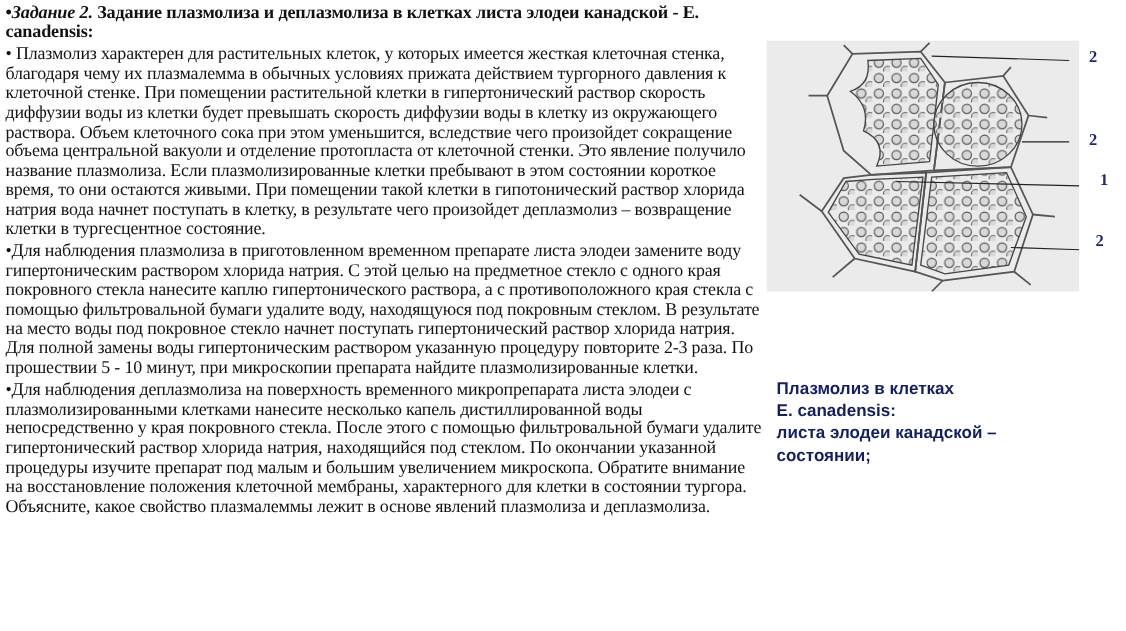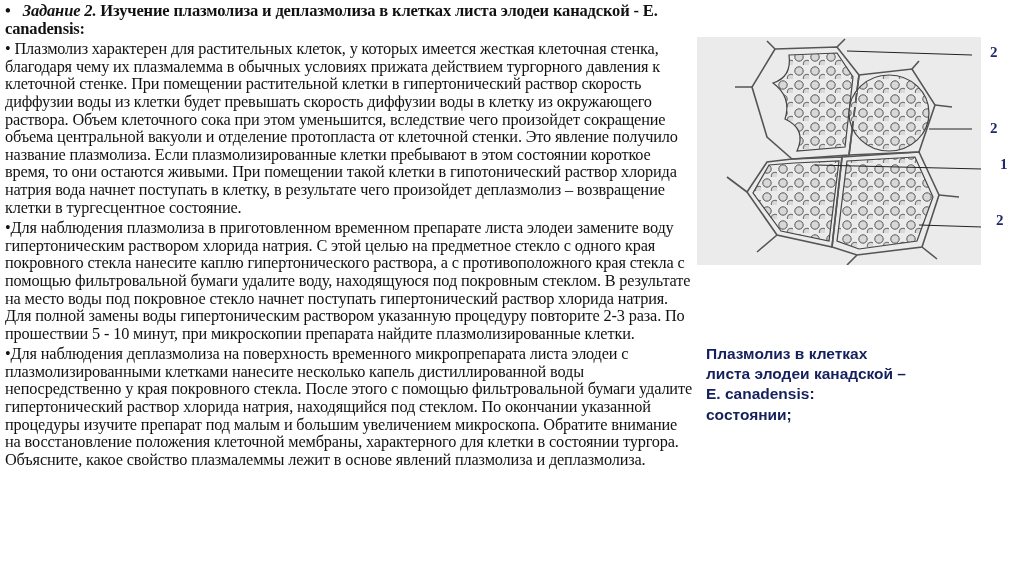--- a/index.html
+++ b/index.html
@@ -4,21 +4,21 @@
   <style>
     html, body { margin: 0; padding: 0; background: #ffffff; }
     body { width: 1024px; height: 574px; position: relative; overflow: hidden; }
     .left-col {
       position: absolute; left: 5px; top: 2px; width: 688px;
       font-family: "Liberation Serif", serif;
       font-size: 16.3px; line-height: 17.6px; color: #111111;
       letter-spacing: -0.15px;
     }
     .title { font-weight: bold; margin: 0 0 3px 0; font-size: 16.5px; line-height: 17.6px; }
-    .title .task { font-style: italic; margin-left: 12px; }
+    .title .task { font-style: italic; }
     .para { margin: 0 0 3px 0; }
     .figure {
       position: absolute; left: 697px; top: 37px; width: 284px; height: 228px;
       background: #ebebeb;
     }
     .figure svg { display: block; }
     .label {
       position: absolute; font-family: "Liberation Serif", serif; font-weight: bold;
       font-size: 15px; color: #1f2a6e;
     }
@@ -26,21 +26,21 @@
       position: absolute; left: 706px; top: 344px; width: 300px;
       font-family: "Liberation Sans", sans-serif; font-weight: bold;
       font-size: 15.5px; line-height: 20.2px; color: #14205c; text-align: left;
     }
     .caption div { white-space: nowrap; }
   </style>
 </head>
 <body>
 
 <div class="left-col">
-  <div class="title"><span>•</span><span class="task">Задание 2.</span><span> Изучение плазмолиза и деплазмолиза в клетках листа элодеи канадской - E. canadensis:</span></div>
+  <div class="title"><span>•</span><span class="task">Задание 2.</span><span> Задание плазмолиза и деплазмолиза в клетках листа элодеи канадской - E. canadensis:</span></div>
   <div class="para">• Плазмолиз характерен для растительных клеток, у которых имеется жесткая клеточная стенка, благодаря чему их плазмалемма в обычных условиях прижата действием тургорного давления к клеточной стенке. При помещении растительной клетки в гипертонический раствор скорость диффузии воды из клетки будет превышать скорость диффузии воды в клетку из окружающего раствора. Объем клеточного сока при этом  уменьшится, вследствие чего произойдет  сокращение объема центральной вакуоли и  отделение протопласта от клеточной стенки.  Это явление получило название плазмолиза. Если плазмолизированные клетки пребывают в этом состоянии короткое время, то они  остаются живыми. При помещении такой клетки в гипотонический раствор хлорида натрия вода начнет поступать в клетку, в результате чего  произойдет деплазмолиз – возвращение клетки в тургесцентное состояние.</div>
   <div class="para">•Для наблюдения плазмолиза в приготовленном временном препарате листа элодеи замените воду гипертоническим раствором хлорида натрия. С этой целью на предметное стекло с одного края покровного стекла нанесите каплю гипертонического раствора, а с противоположного края стекла с помощью фильтровальной бумаги удалите воду, находящуюся под покровным стеклом.  В результате на место воды под покровное стекло начнет поступать гипертонический раствор хлорида натрия. Для полной замены воды гипертоническим раствором указанную процедуру повторите 2-3 раза. По прошествии 5 - 10 минут, при микроскопии препарата  найдите плазмолизированные клетки.</div>
   <div class="para">•Для наблюдения деплазмолиза на поверхность временного микропрепарата листа элодеи с плазмолизированными клетками нанесите несколько капель дистиллированной воды непосредственно у края покровного стекла. После этого с помощью фильтровальной бумаги удалите гипертонический раствор хлорида натрия, находящийся под стеклом. По окончании указанной процедуры изучите препарат под малым и большим увеличением микроскопа. Обратите внимание на восстановление положения  клеточной мембраны, характерного для клетки в состоянии тургора. Объясните, какое свойство плазмалеммы лежит в основе явлений плазмолиза и деплазмолиза.</div>
 </div>
 
 <div class="figure">
   <svg width="284" height="228" viewBox="0 0 284 228">
     <defs>
       <pattern id="chloro" width="16" height="14" patternUnits="userSpaceOnUse">
         <circle cx="6" cy="6" r="4.2" fill="#d8d8d8" stroke="#555" stroke-width="1"></circle>
@@ -77,16 +77,16 @@
   </svg>
 </div>
 
 <span class="label" style="left:990px; top:44px;">2</span>
 <span class="label" style="left:990px; top:120px;">2</span>
 <span class="label" style="left:1000px; top:156px;">1</span>
 <span class="label" style="left:996px; top:212px;">2</span>
 
 <div class="caption">
   <div>Плазмолиз в клетках</div>
+  <div>E. canadensis:</div>
   <div>листа элодеи канадской –</div>
-  <div>E. canadensis:</div>
   <div>состоянии;</div>
 </div>
 
 </body></html>

